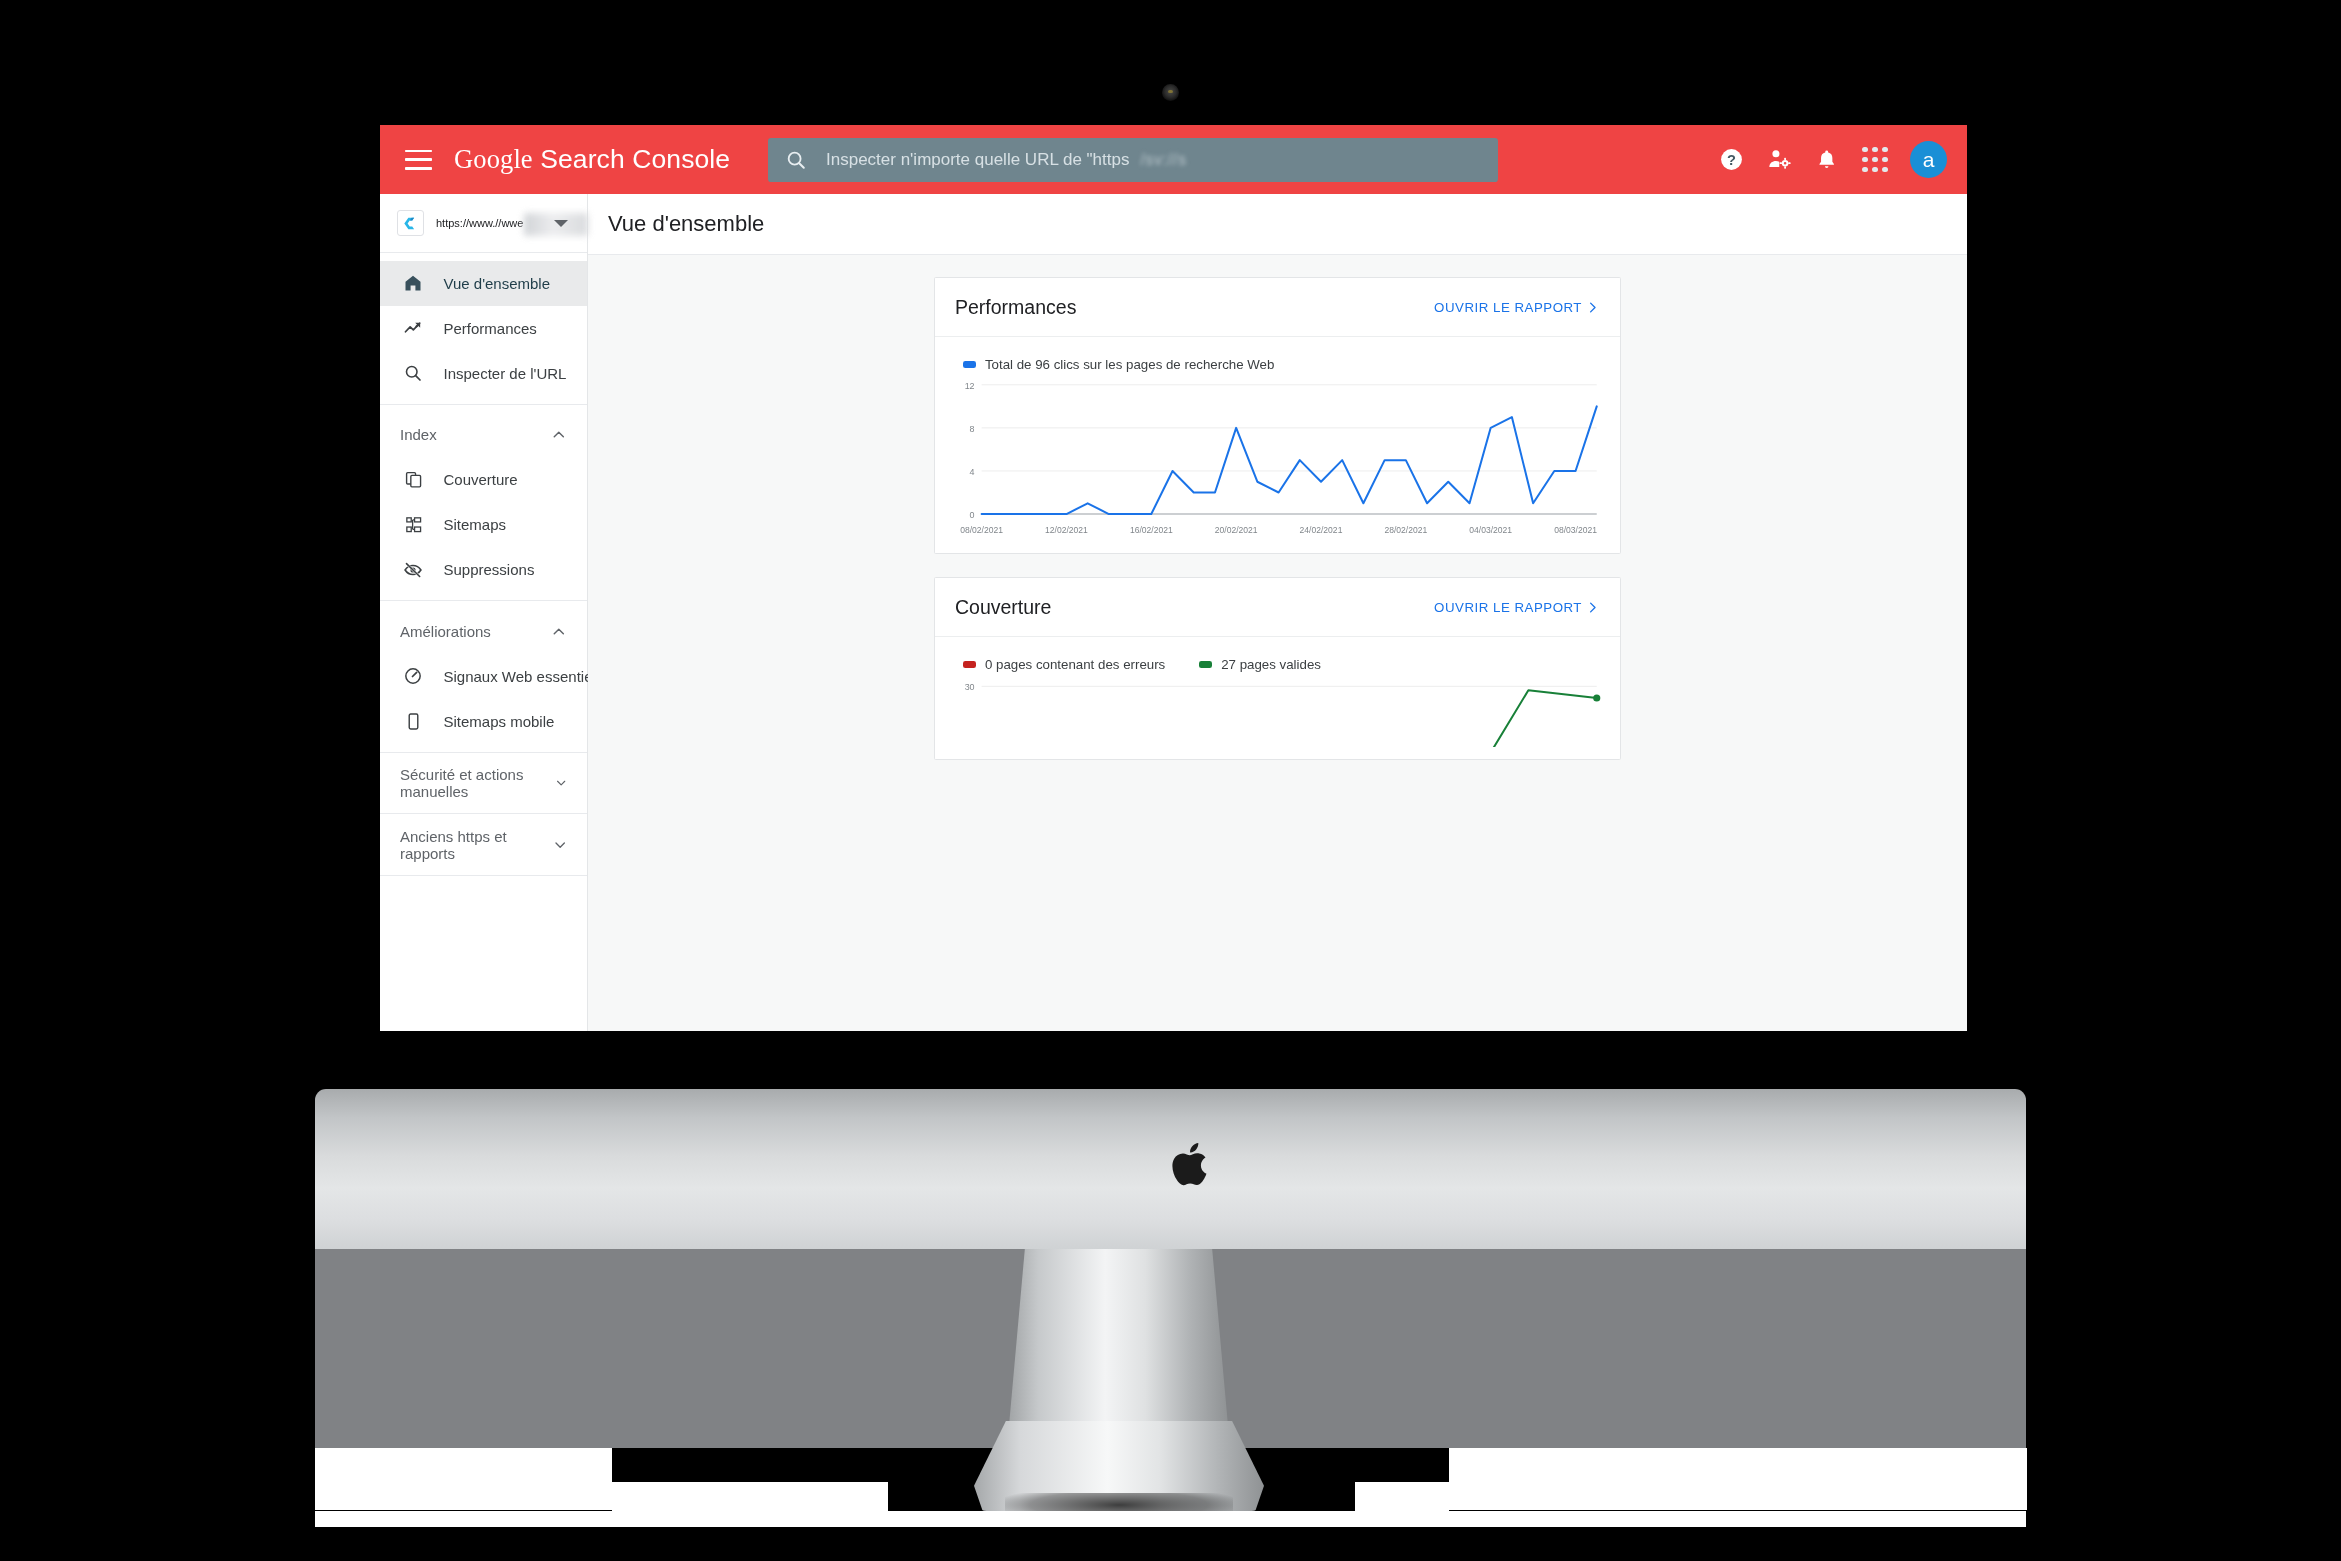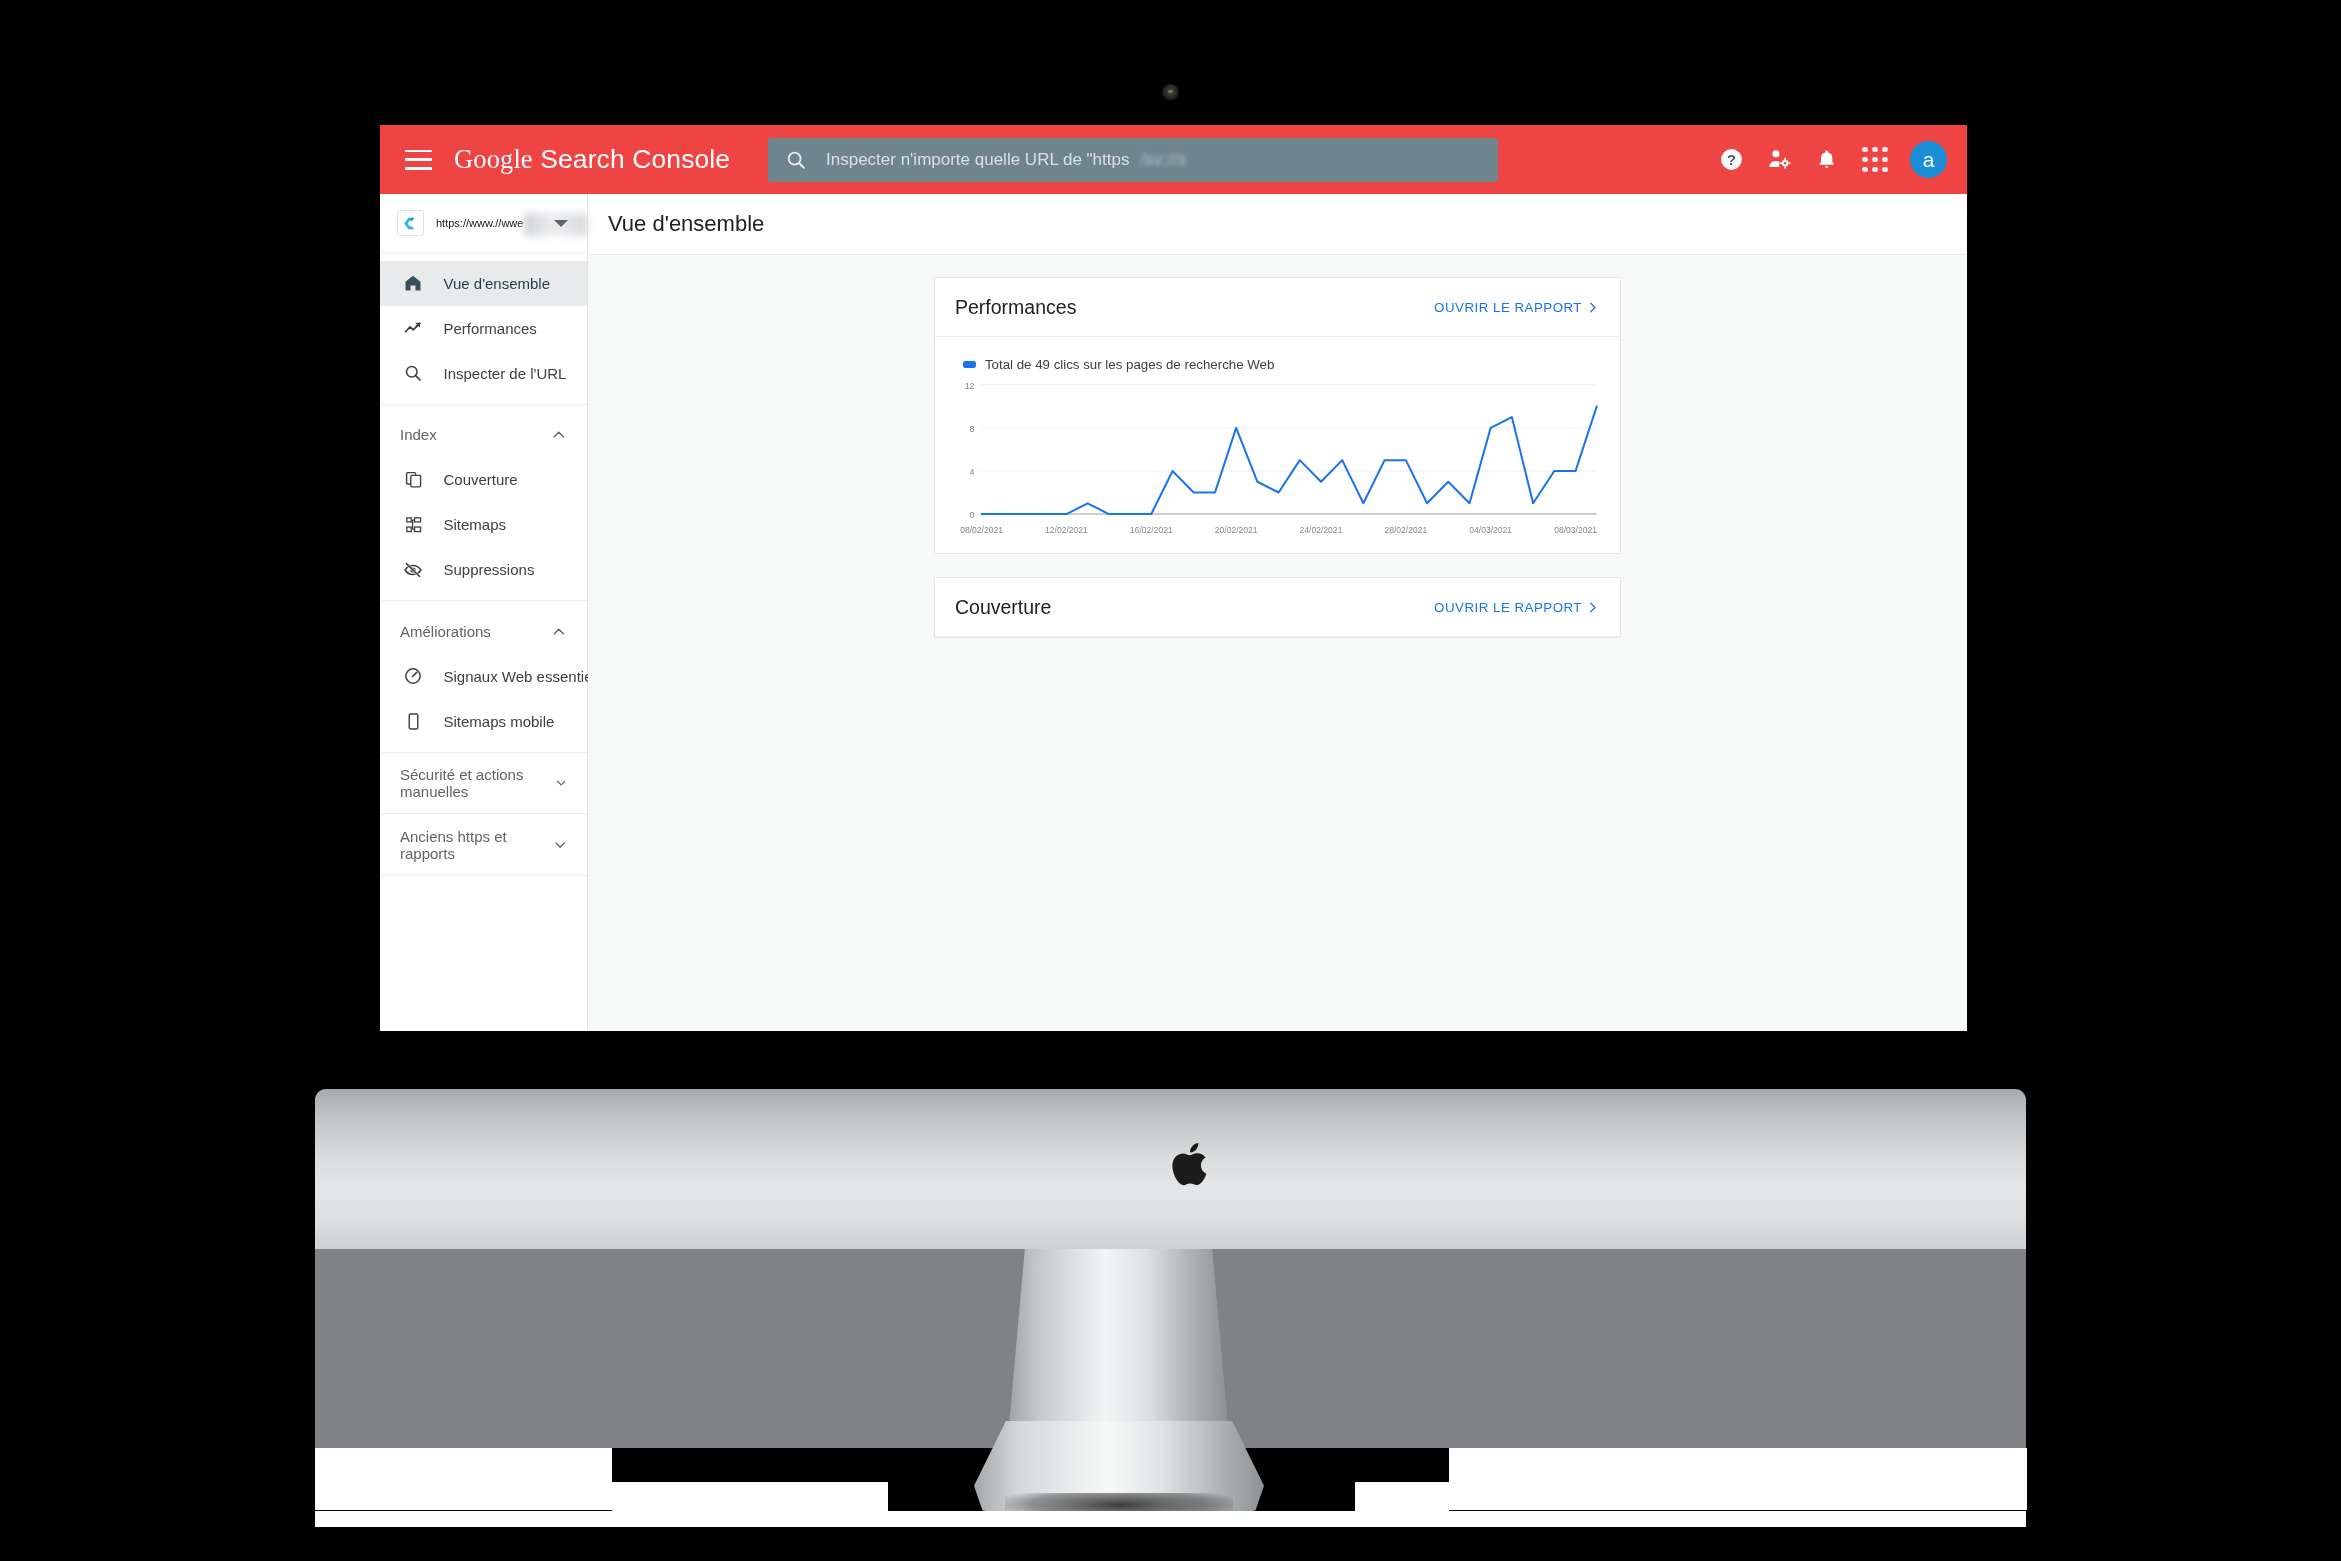--- a/index.html
+++ b/index.html
@@ -392,21 +392,21 @@
                 <span>OUVRIR LE RAPPORT</span>
                 <svg width="15" height="15" viewBox="0 0 24 24">
                   <path fill="none" stroke="#1a73e8" stroke-width="2.2" stroke-linecap="round" stroke-linejoin="round" d="M9 5l7 7-7 7"></path>
                 </svg>
               </div>
             </div>
             <div class="card-body">
               <div class="legend">
                 <div class="legend-item">
                   <span class="swatch" style="background:#1a73e8"></span>
-                  <span>Total de 49 clics sur les pages de recherche Web</span>
+                  <span>Total de 96 clics sur les pages de recherche Web</span>
                 </div>
               </div>
               <div class="plot">
                 <svg id="perf-svg" viewBox="0 0 836 210">
                     <line x1="38" y1="176" x2="828" y2="176" stroke="#9aa0a6" stroke-width="1.3"></line>
                     <text x="29" y="181" text-anchor="end" font-size="11.5" fill="#80868b" font-family="Liberation Sans, sans-serif">0</text>
                     <line x1="38" y1="120.66666666666667" x2="828" y2="120.66666666666667" stroke="#ececec" stroke-width="1.2"></line>
                     <text x="29" y="125.66666666666667" text-anchor="end" font-size="11.5" fill="#80868b" font-family="Liberation Sans, sans-serif">4</text>
                     <line x1="38" y1="65.33333333333334" x2="828" y2="65.33333333333334" stroke="#ececec" stroke-width="1.2"></line>
                     <text x="29" y="70.33333333333334" text-anchor="end" font-size="11.5" fill="#80868b" font-family="Liberation Sans, sans-serif">8</text>
@@ -429,20 +429,41 @@
           <div class="card">
             <div class="card-head">
               <div class="card-title">Couverture</div>
               <div class="card-link">
                 <span>OUVRIR LE RAPPORT</span>
                 <svg width="15" height="15" viewBox="0 0 24 24">
                   <path fill="none" stroke="#1a73e8" stroke-width="2.2" stroke-linecap="round" stroke-linejoin="round" d="M9 5l7 7-7 7"></path>
                 </svg>
               </div>
             </div>
+            <div class="card-body">
+              <div class="legend">
+                <div class="legend-item">
+                  <span class="swatch" style="background:#c5221f"></span>
+                  <span>0 pages contenant des erreurs</span>
+                </div>
+                <div class="legend-item">
+                  <span class="swatch" style="background:#188038"></span>
+                  <span>27 pages valides</span>
+                </div>
+              </div>
+              <div class="plot">
+                <svg id="cov-svg" viewBox="0 0 836 90">
+                    <line x1="38" y1="12" x2="828" y2="12" stroke="#ececec" stroke-width="1.2"></line>
+                    <text x="29" y="17" text-anchor="end" font-size="11.5" fill="#80868b" font-family="Liberation Sans, sans-serif">30</text>
+                    <path d="M38.0 162.0 L125.8 162.0 L213.6 162.0 L301.3 162.0 L389.1 162.0 L476.9 162.0 L564.7 162.0 L652.4 162.0 L740.2 162.0 L828.0 162.0 " fill="none" stroke="#c5221f" stroke-width="2.6" stroke-linejoin="round" stroke-linecap="round"></path>
+                    <path d="M38.0 162.0 L125.8 162.0 L213.6 162.0 L301.3 162.0 L389.1 162.0 L476.9 162.0 L564.7 162.0 L652.4 162.0 L740.2 17.0 L828.0 27.0 " fill="none" stroke="#188038" stroke-width="2.6" stroke-linejoin="round" stroke-linecap="round"></path>
+                    <circle cx="828" cy="27" r="4.6" fill="#188038"></circle>
+                  </svg>
+              </div>
+            </div>
           </div>
 
         </div>
       </div>
     </div>
   </div>
 
   <div class="imac-body"></div>
   <svg class="apple" viewBox="0 0 40 48">
     <path fill="#1b1b1b" d="M27.3 25.4c0-5 4-7.3 4.2-7.4-2.3-3.3-5.8-3.8-7.1-3.9-3-.3-5.9 1.8-7.4 1.8-1.5 0-3.9-1.8-6.4-1.7-3.3.05-6.3 1.9-8 4.9-3.4 5.9-.9 14.7 2.4 19.5 1.6 2.4 3.6 5 6.1 4.9 2.4-.1 3.4-1.6 6.3-1.6 2.9 0 3.8 1.6 6.4 1.5 2.6-.05 4.3-2.4 5.9-4.8 1.9-2.8 2.6-5.4 2.7-5.6-.1-.05-5.1-2-5.1-7.6z"></path>

